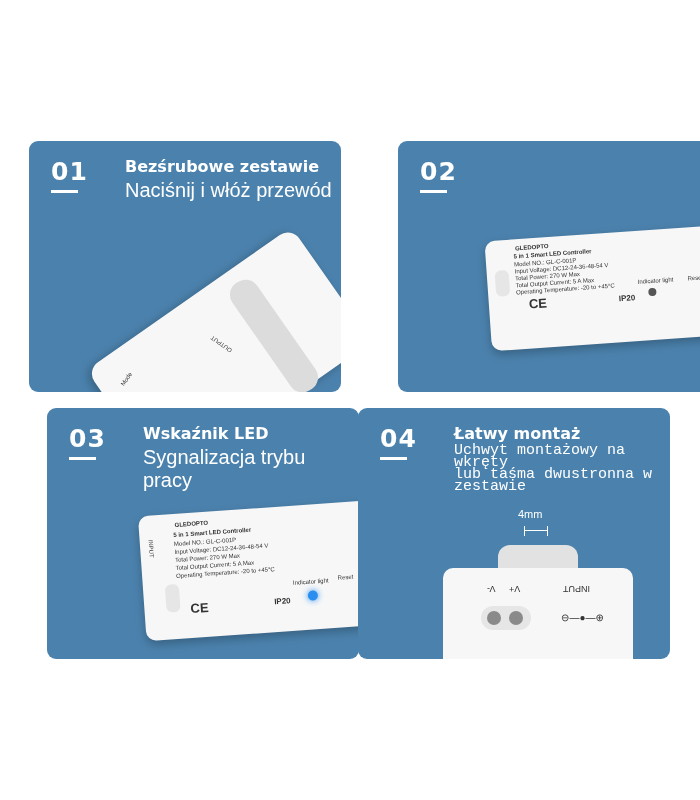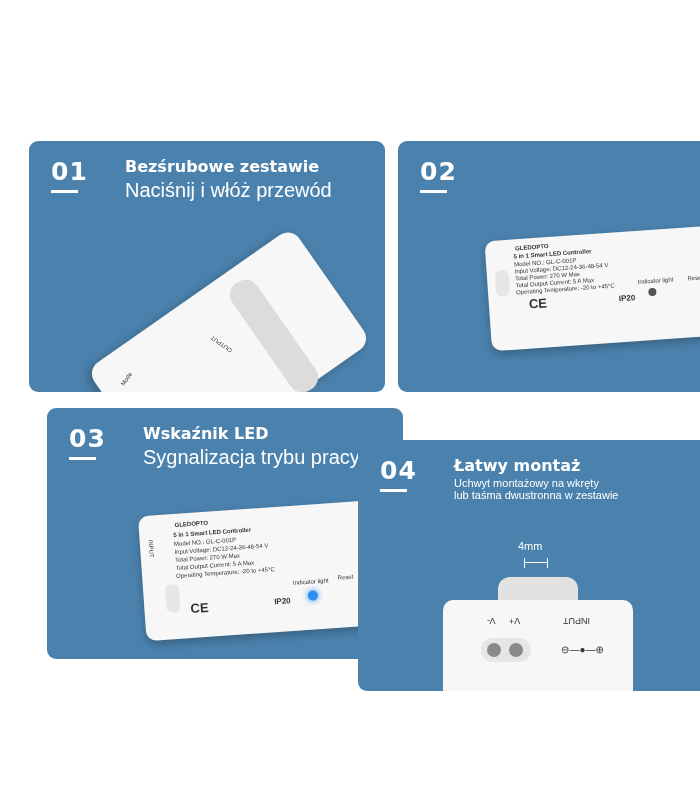--- a/index.html
+++ b/index.html
@@ -1,26 +1,26 @@
 <!DOCTYPE html>
 <html><head>
 <meta charset="utf-8">
 <style>
   html,body{margin:0;padding:0;background:#ffffff;}
   body{width:700px;height:800px;position:relative;overflow:hidden;font-family:"Liberation Sans",sans-serif;}
-  .panel{position:absolute;width:312px;height:251px;background:#4b82ad;border-radius:9px;overflow:hidden;padding-left:44px;}
+  .panel{position:absolute;width:312px;height:251px;background:#4b82ad;border-radius:9px;overflow:hidden;}
   .p1{left:29px;top:141px;}
   .p2{left:358px;top:141px;margin-left:40px;}
   .p3{left:29px;top:408px;margin-left:18px;}
-  .p4{left:358px;top:408px;margin-top:32px;}
+  .p4{left:358px;top:408px;}
   .num{position:absolute;left:22px;top:16px;color:#fff;font-family:"DejaVu Sans",sans-serif;font-weight:bold;font-size:25px;letter-spacing:1px;}
   .num-bar{position:absolute;left:22px;top:49px;width:27px;height:3px;background:#fff;}
   .title{position:absolute;left:96px;top:16px;color:#fff;font-family:"DejaVu Sans",sans-serif;font-weight:bold;font-size:16px;}
   .sub{position:absolute;left:96px;top:38px;color:#fff;font-size:20px;}
-  .sub.small{font-size:11px;line-height:12px;top:37px;width:210px;}
+  .sub.small{font-size:15px;line-height:12px;top:37px;width:210px;font-family:Liberation Mono, monospace;}
   .dev{position:absolute;background:#f7f7f7;box-shadow:0 4px 10px rgba(0,0,0,0.25);}
   .tiny{position:absolute;color:#333;font-size:6px;white-space:nowrap;}
 </style>
 </head>
 <body>
 
 <div class="panel p1">
   <div class="num">01</div>
   <div class="num-bar"></div>
   <div class="title">Bezśrubowe zestawie</div>

